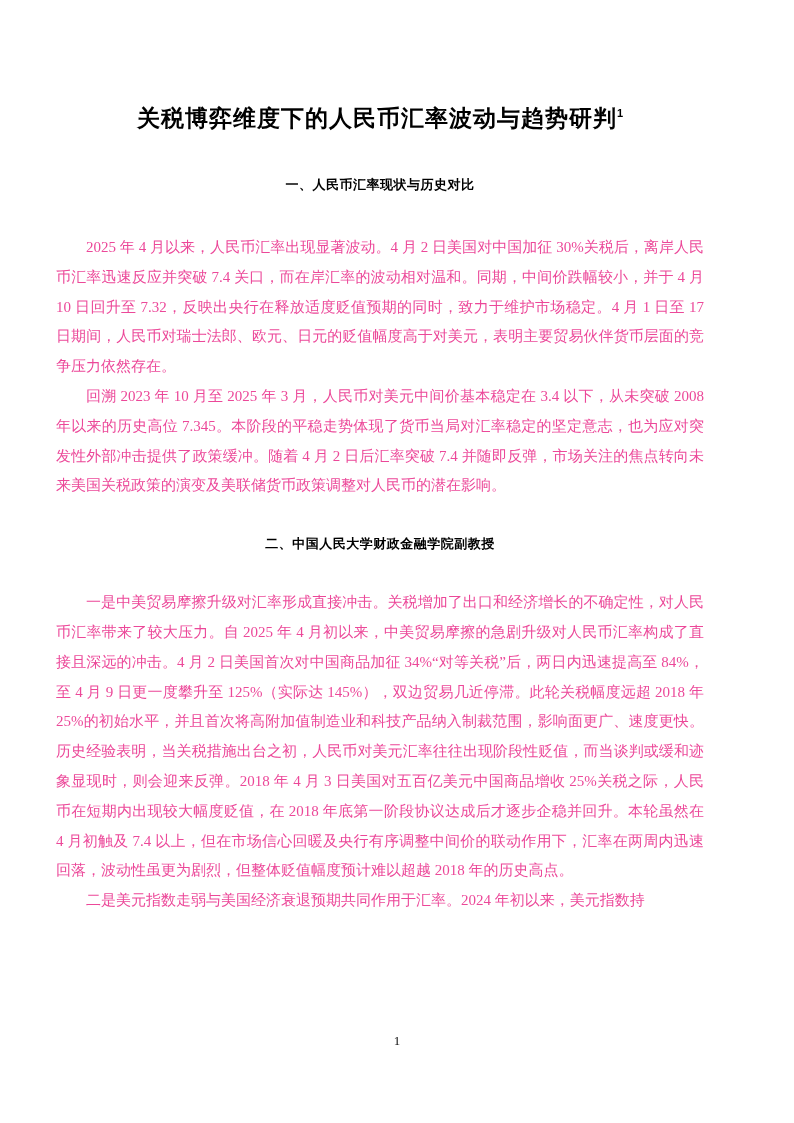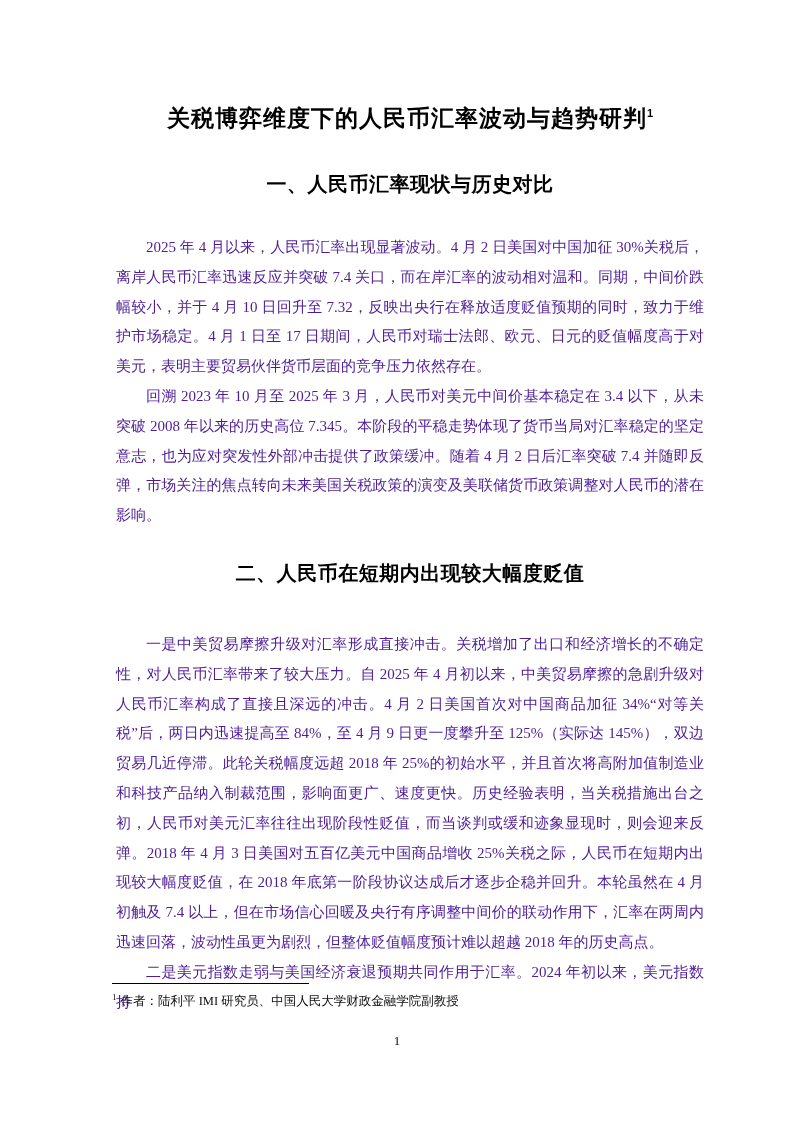--- a/index.html
+++ b/index.html
@@ -7,21 +7,21 @@
     padding: 0;
     background: #ffffff;
   }
   .page {
     position: relative;
     width: 794px;
     height: 1123px;
     margin: 0 auto;
     background: #ffffff;
     box-sizing: border-box;
-    padding: 102px 90px 0 116px;
+    padding: 102px 90px 0 56px;
     color: #0d0d0d;
     font-family: "Liberation Serif", "DejaVu Serif", serif;
     overflow: hidden;
   }
   .doc-title {
     margin: 0;
     text-align: center;
     font-family: "Liberation Sans", "DejaVu Sans", sans-serif;
     font-weight: bold;
     font-size: 23px;
@@ -33,41 +33,41 @@
     font-size: 11px;
     letter-spacing: 0;
     vertical-align: super;
     line-height: 0;
   }
   .section-heading {
     margin: 39px 0 0 0;
     text-align: center;
     font-family: "Liberation Sans", "DejaVu Sans", sans-serif;
     font-weight: bold;
-    font-size: 20px;
+    font-size: 13px;
     line-height: 21px;
     letter-spacing: 0.5px;
     color: #000000;
   }
   .section-heading.second {
     margin-top: 32px;
   }
   .body-para {
     margin: 0;
     font-size: 15px;
     line-height: 29.8px;
     text-align: justify;
     text-indent: 2em;
-    color: #4c1d95;
+    color: #ec4899;
   }
   .body-para.first-after-heading {
     margin-top: 38px;
   }
   .body-para.first-after-heading2 {
-    margin-top: 46px;
+    margin-top: 34px;
   }
   .footnote-area {
     position: absolute;
     left: 112px;
     top: 983px;
     width: 592px;
   }
   .footnote-separator {
     width: 197px;
     height: 0;
@@ -102,26 +102,22 @@
 <div class="page">
 
   <h1 class="doc-title"><span>关税博弈维度下的人民币汇率波动与趋势研判</span><sup>1</sup></h1>
 
   <h2 class="section-heading">一、人民币汇率现状与历史对比</h2>
 
   <p class="body-para first-after-heading">2025 年 4 月以来，人民币汇率出现显著波动。4 月 2 日美国对中国加征 30%关税后，离岸人民币汇率迅速反应并突破 7.4 关口，而在岸汇率的波动相对温和。同期，中间价跌幅较小，并于 4 月 10 日回升至 7.32，反映出央行在释放适度贬值预期的同时，致力于维护市场稳定。4 月 1 日至 17 日期间，人民币对瑞士法郎、欧元、日元的贬值幅度高于对美元，表明主要贸易伙伴货币层面的竞争压力依然存在。</p>
 
   <p class="body-para">回溯 2023 年 10 月至 2025 年 3 月，人民币对美元中间价基本稳定在 3.4 以下，从未突破 2008 年以来的历史高位 7.345。本阶段的平稳走势体现了货币当局对汇率稳定的坚定意志，也为应对突发性外部冲击提供了政策缓冲。随着 4 月 2 日后汇率突破 7.4 并随即反弹，市场关注的焦点转向未来美国关税政策的演变及美联储货币政策调整对人民币的潜在影响。</p>
 
-  <h2 class="section-heading second">二、人民币在短期内出现较大幅度贬值</h2>
+  <h2 class="section-heading second">二、中国人民大学财政金融学院副教授</h2>
 
   <p class="body-para first-after-heading2">一是中美贸易摩擦升级对汇率形成直接冲击。关税增加了出口和经济增长的不确定性，对人民币汇率带来了较大压力。自 2025 年 4 月初以来，中美贸易摩擦的急剧升级对人民币汇率构成了直接且深远的冲击。4 月 2 日美国首次对中国商品加征 34%“对等关税”后，两日内迅速提高至 84%，至 4 月 9 日更一度攀升至 125%（实际达 145%），双边贸易几近停滞。此轮关税幅度远超 2018 年 25%的初始水平，并且首次将高附加值制造业和科技产品纳入制裁范围，影响面更广、速度更快。历史经验表明，当关税措施出台之初，人民币对美元汇率往往出现阶段性贬值，而当谈判或缓和迹象显现时，则会迎来反弹。2018 年 4 月 3 日美国对五百亿美元中国商品增收 25%关税之际，人民币在短期内出现较大幅度贬值，在 2018 年底第一阶段协议达成后才逐步企稳并回升。本轮虽然在 4 月初触及 7.4 以上，但在市场信心回暖及央行有序调整中间价的联动作用下，汇率在两周内迅速回落，波动性虽更为剧烈，但整体贬值幅度预计难以超越 2018 年的历史高点。</p>
 
   <p class="body-para">二是美元指数走弱与美国经济衰退预期共同作用于汇率。2024 年初以来，美元指数持</p>
 
-  <div class="footnote-area">
-    <div class="footnote-separator"></div>
-    <div class="footnote-line"><sup>1</sup><span>作者：陆利平  IMI 研究员、中国人民大学财政金融学院副教授</span></div>
-  </div>
 
   <div class="page-number">1</div>
 
 </div>
 
 </body></html>

